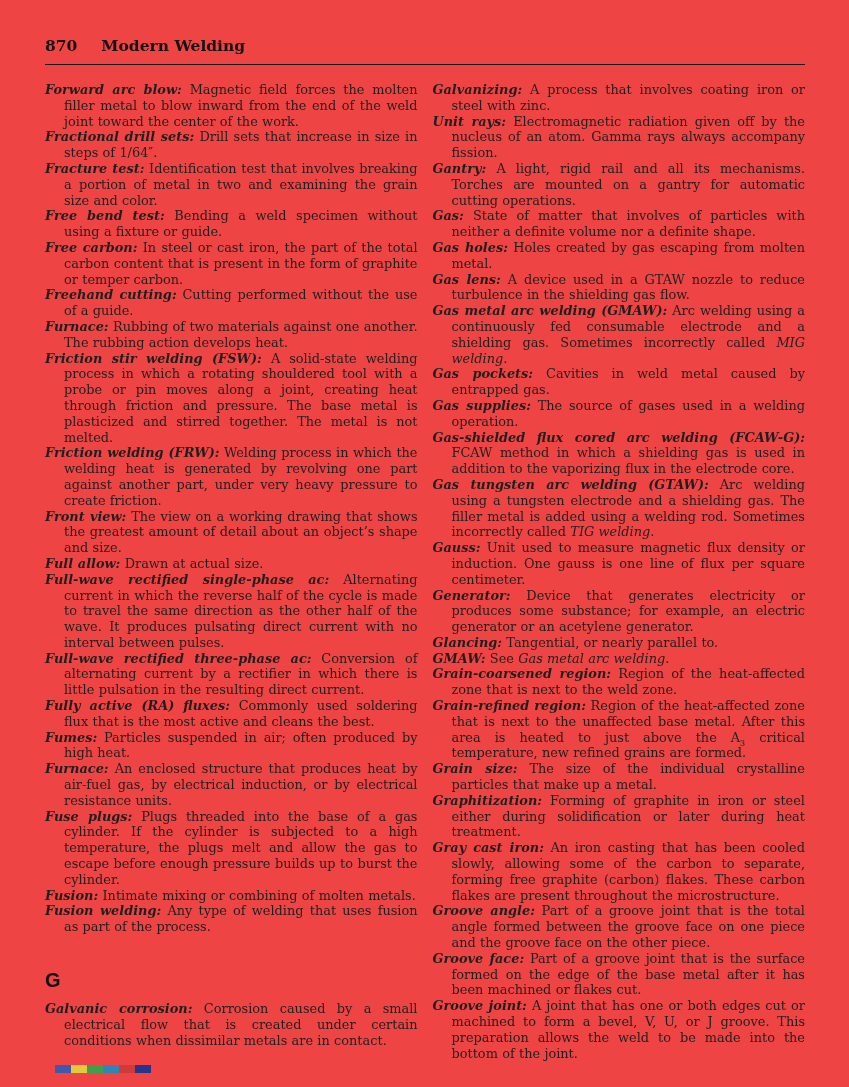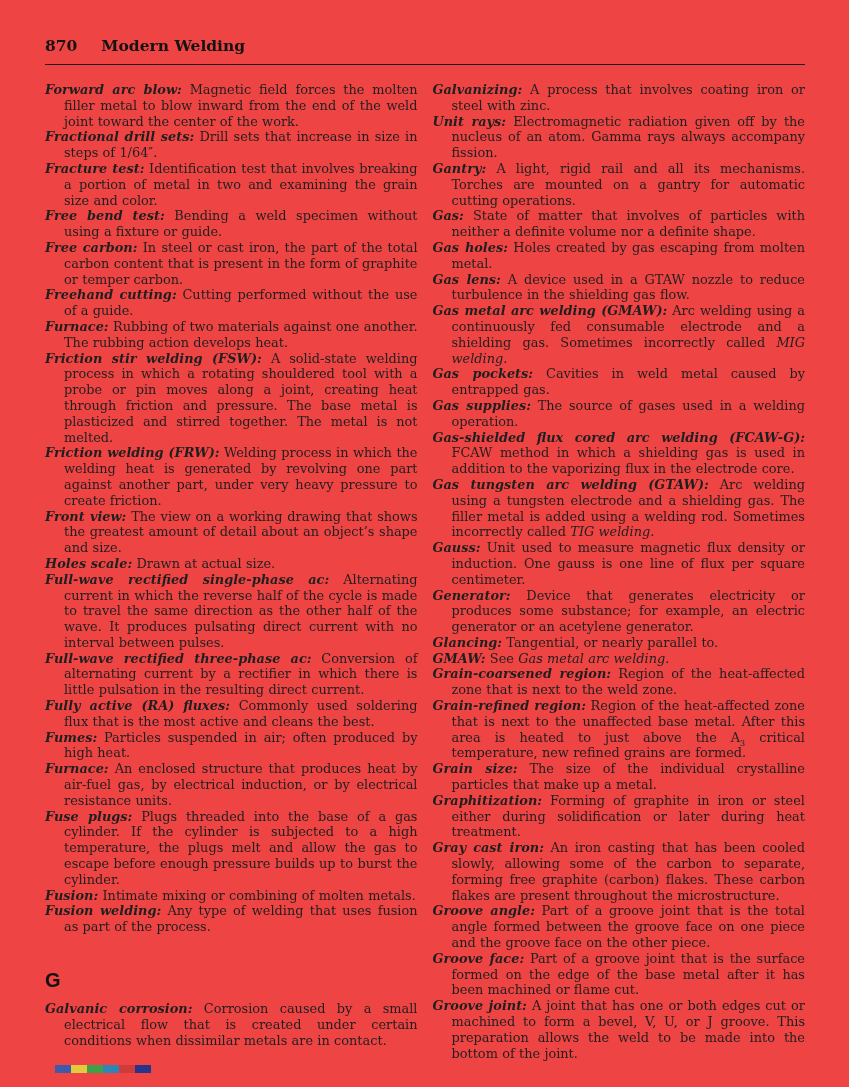--- a/index.html
+++ b/index.html
@@ -78,21 +78,21 @@
           <p class="entry"><span class="term">Forward arc blow:</span><span> Magnetic field forces the molten filler metal to blow inward from the end of the weld joint toward the center of the work.</span></p>
           <p class="entry"><span class="term">Fractional drill sets:</span><span> Drill sets that increase in size in steps of 1/64″.</span></p>
           <p class="entry"><span class="term">Fracture test:</span><span> Identification test that involves breaking a portion of metal in two and examining the grain size and color.</span></p>
           <p class="entry"><span class="term">Free bend test:</span><span> Bending a weld specimen without using a fixture or guide.</span></p>
           <p class="entry"><span class="term">Free carbon:</span><span> In steel or cast iron, the part of the total carbon content that is present in the form of graphite or temper carbon.</span></p>
           <p class="entry"><span class="term">Freehand cutting:</span><span> Cutting performed without the use of a guide.</span></p>
           <p class="entry"><span class="term">Furnace:</span><span> Rubbing of two materials against one another. The rubbing action develops heat.</span></p>
           <p class="entry"><span class="term">Friction stir welding (FSW):</span><span> A solid-state welding process in which a rotating shouldered tool with a probe or pin moves along a joint, creating heat through friction and pressure. The base metal is plasticized and stirred together. The metal is not melted.</span></p>
           <p class="entry"><span class="term">Friction welding (FRW):</span><span> Welding process in which the welding heat is generated by revolving one part against another part, under very heavy pressure to create friction.</span></p>
           <p class="entry"><span class="term">Front view:</span><span> The view on a working drawing that shows the greatest amount of detail about an object’s shape and size.</span></p>
-          <p class="entry"><span class="term">Holes scale:</span><span> Drawn at actual size.</span></p>
+          <p class="entry"><span class="term">Full allow:</span><span> Drawn at actual size.</span></p>
           <p class="entry"><span class="term">Full-wave rectified single-phase ac:</span><span> Alternating current in which the reverse half of the cycle is made to travel the same direction as the other half of the wave. It produces pulsating direct current with no interval between pulses.</span></p>
           <p class="entry"><span class="term">Full-wave rectified three-phase ac:</span><span> Conversion of alternating current by a rectifier in which there is little pulsation in the resulting direct current.</span></p>
           <p class="entry"><span class="term">Fully active (RA) fluxes:</span><span> Commonly used soldering flux that is the most active and cleans the best.</span></p>
           <p class="entry"><span class="term">Fumes:</span><span> Particles suspended in air; often produced by high heat.</span></p>
           <p class="entry"><span class="term">Furnace:</span><span> An enclosed structure that produces heat by air-fuel gas, by electrical induction, or by electrical resistance units.</span></p>
           <p class="entry"><span class="term">Fuse plugs:</span><span> Plugs threaded into the base of a gas cylinder. If the cylinder is subjected to a high temperature, the plugs melt and allow the gas to escape before enough pressure builds up to burst the cylinder.</span></p>
           <p class="entry"><span class="term">Fusion:</span><span> Intimate mixing or combining of molten metals.</span></p>
           <p class="entry"><span class="term">Fusion welding:</span><span> Any type of welding that uses fusion as part of the process.</span></p>
         </div>
       <h2 class="section-heading">G</h2>
@@ -116,21 +116,21 @@
           <p class="entry"><span class="term">Gauss:</span><span> Unit used to measure magnetic flux density or induction. One gauss is one line of flux per square centimeter.</span></p>
           <p class="entry"><span class="term">Generator:</span><span> Device that generates electricity or produces some substance; for example, an electric generator or an acetylene generator.</span></p>
           <p class="entry"><span class="term">Glancing:</span><span> Tangential, or nearly parallel to.</span></p>
           <p class="entry"><span class="term">GMAW:</span><span> See <i>Gas metal arc welding</i>.</span></p>
           <p class="entry"><span class="term">Grain-coarsened region:</span><span> Region of the heat-affected zone that is next to the weld zone.</span></p>
           <p class="entry"><span class="term">Grain-refined region:</span><span> Region of the heat-affected zone that is next to the unaffected base metal. After this area is heated to just above the A<sub>3</sub> critical temperature, new refined grains are formed.</span></p>
           <p class="entry"><span class="term">Grain size:</span><span> The size of the individual crystalline particles that make up a metal.</span></p>
           <p class="entry"><span class="term">Graphitization:</span><span> Forming of graphite in iron or steel either during solidification or later during heat treatment.</span></p>
           <p class="entry"><span class="term">Gray cast iron:</span><span> An iron casting that has been cooled slowly, allowing some of the carbon to separate, forming free graphite (carbon) flakes. These carbon flakes are present throughout the microstructure.</span></p>
           <p class="entry"><span class="term">Groove angle:</span><span> Part of a groove joint that is the total angle formed between the groove face on one piece and the groove face on the other piece.</span></p>
-          <p class="entry"><span class="term">Groove face:</span><span> Part of a groove joint that is the surface formed on the edge of the base metal after it has been machined or flame cut.</span></p>
+          <p class="entry"><span class="term">Groove face:</span><span> Part of a groove joint that is the surface formed on the edge of the base metal after it has been machined or flakes cut.</span></p>
           <p class="entry"><span class="term">Groove joint:</span><span> A joint that has one or both edges cut or machined to form a bevel, V, U, or J groove. This preparation allows the weld to be made into the bottom of the joint.</span></p>
         </div>
     </div>
   </div>
 
   <div class="calibration-bar">
       <span style="background: rgb(64, 89, 170);"></span>
       <span style="background: rgb(227, 201, 62);"></span>
       <span style="background: rgb(63, 160, 75);"></span>
       <span style="background: rgb(47, 134, 181);"></span>

